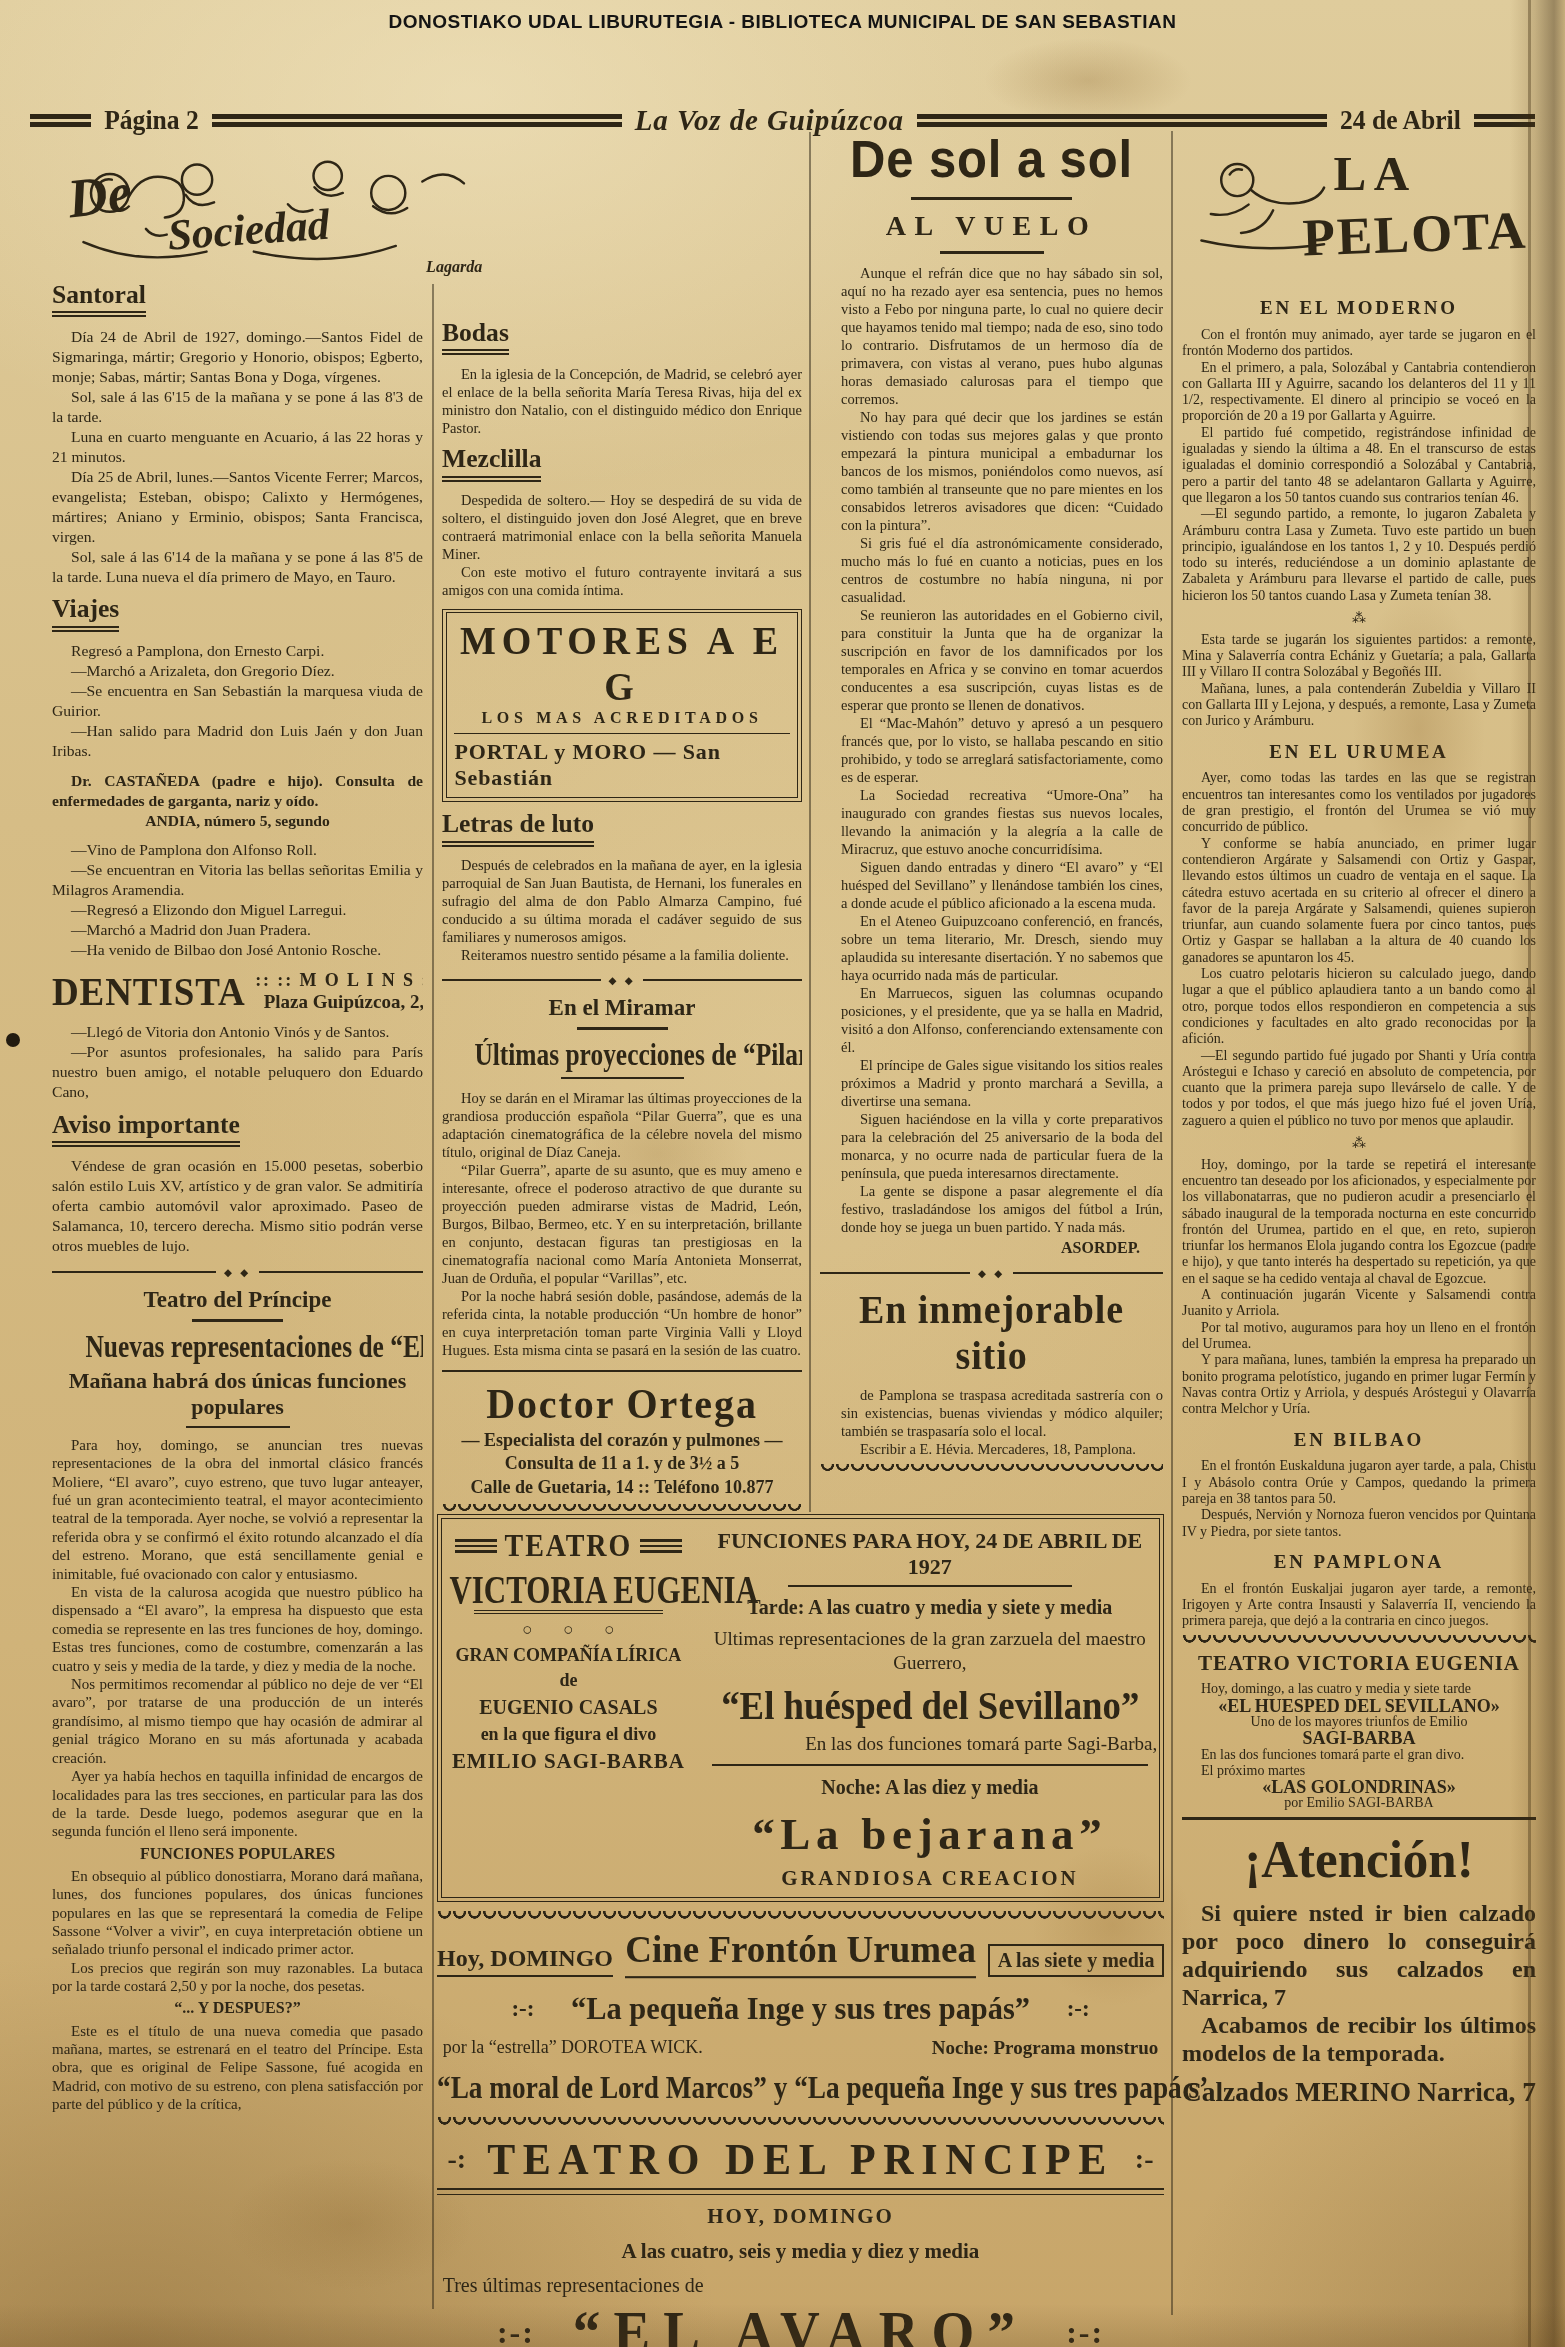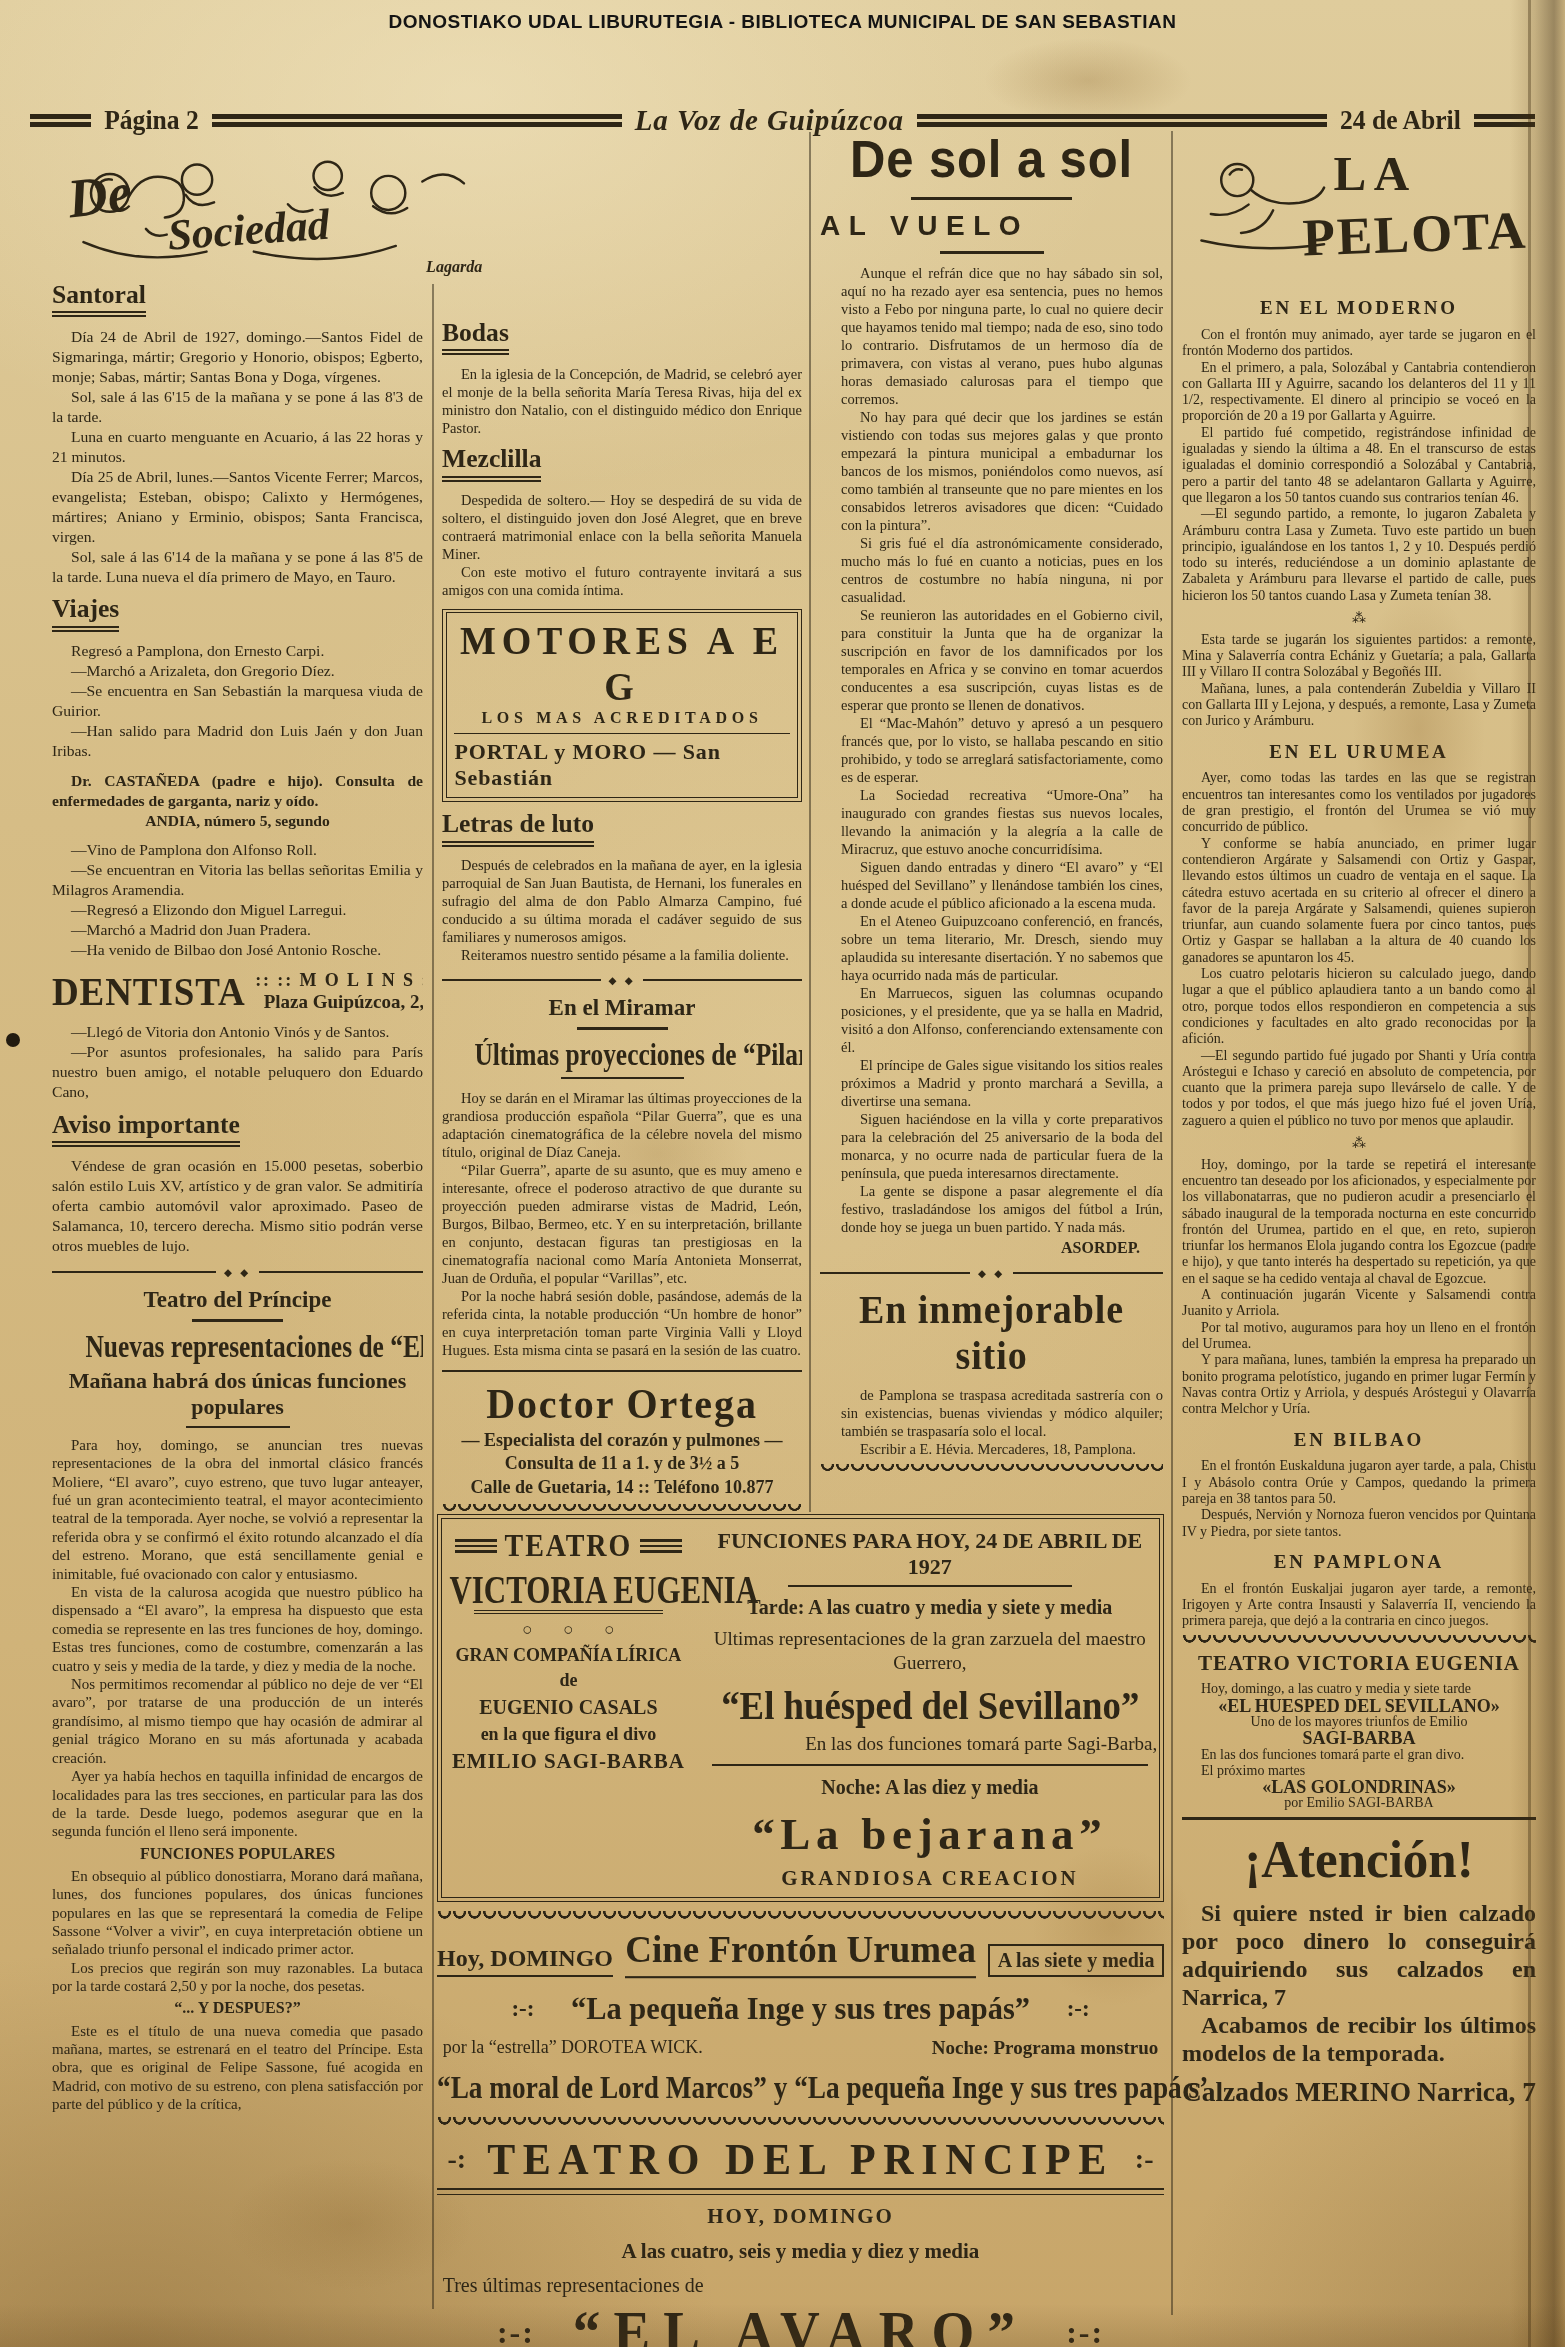--- a/index.html
+++ b/index.html
@@ -81,21 +81,21 @@
   .motores .l3{text-align:left;font-weight:700;font-size:22px;letter-spacing:0.9px;margin-top:5.7px;border-top:1.9px solid #2e2616;padding-top:5.7px;}
 
   .ortega{border-top:2.8px solid #2e2616;padding-top:7.6px;margin-top:11.4px;}
   .ortega .t{text-align:center;font-weight:800;font-size:40px;letter-spacing:1.9px;transform:scaleY(1.05);}
   .ortega .l{text-align:center;font-weight:700;font-size:18px;margin-top:2.8px;}
 
   
   .sol-title{text-align:center;font-family:"Liberation Sans",sans-serif;font-weight:700;font-size:49px;letter-spacing:0.9px;transform:scaleY(1.05);}
   .trule{width:161px;height:3.8px;background:#2e2616;margin:9.5px auto;}
   .trule.small{width:104px;height:2.8px;}
-  .vuelo{text-align:left;font-family:Liberation Sans, sans-serif;font-weight:700;font-size:28px;letter-spacing:8.5px;}
+  .vuelo{text-align:center;font-family:Liberation Serif, serif;font-weight:700;font-size:28px;letter-spacing:8.5px;}
   .signature{text-align:right;font-weight:700;font-size:16px;padding-right:23px;margin-top:3.8px;text-indent:0;}
   .sitio-h{text-align:center;font-weight:800;font-size:38px;letter-spacing:0.9px;margin:7.6px 0 9.5px;text-indent:0;transform:scaleY(1.05);}
 
   
   .sub4{text-align:center;font-weight:700;font-size:19px;letter-spacing:2.8px;margin:11.4px 0 7.6px;text-indent:0;}
   .vict4 .h{text-align:center;font-weight:700;font-size:21px;letter-spacing:0.9px;margin:5.7px 0;text-indent:0;}
   .vict4 .c{text-align:center;text-indent:0;}
   .vict4 .cb{text-align:center;text-indent:0;font-weight:700;font-size:18px;}
   .atn-h{text-align:center;font-weight:800;font-size:51px;margin:9.5px 0 11.4px;text-indent:0;transform:scaleY(1.05);}
   .atn p{font-size:24px;line-height:28px;font-weight:600;}
@@ -247,21 +247,21 @@
       <p class="centerb" style="font-size:16px;margin:3.8px 0;">FUNCIONES POPULARES</p>
       <p>En obsequio al público donostiarra, Morano dará mañana, lunes, dos funciones populares, dos únicas funciones populares en las que se representará la comedia de Felipe Sassone “Volver a vivir”, en cuya interpretación obtiene un señalado triunfo personal el indicado primer actor.</p>
       <p>Los precios que regirán son muy razonables. La butaca por la tarde costará 2,50 y por la noche, dos pesetas.</p>
       <p class="centerb" style="font-size:16px;margin:3.8px 0;">“... Y DESPUES?”</p>
       <p>Este es el título de una nueva comedia que pasado mañana, martes, se estrenará en el teatro del Príncipe. Esta obra, que es original de Felipe Sassone, fué acogida en Madrid, con motivo de su estreno, con plena satisfacción por parte del público y de la crítica,</p>
     </div>
   </div>
 
   <div id="col2" class="colflow b2" style="left:442px;top:316px;width:360px;height:1198px;">
     <div class="sec"><span>Bodas</span></div>
-    <p>En la iglesia de la Concepción, de Madrid, se celebró ayer el monje de la bella señorita María Teresa Rivas, hija del ex ministro don Natalio, con el distinguido médico don Enrique Pastor.</p>
+    <p>En la iglesia de la Concepción, de Madrid, se celebró ayer el enlace de la bella señorita María Teresa Rivas, hija del ex ministro don Natalio, con el distinguido médico don Enrique Pastor.</p>
     <div class="gap6"></div>
     <div class="sec"><span>Mezclilla</span></div>
     <p>Despedida de soltero.— Hoy se despedirá de su vida de soltero, el distinguido joven don José Alegret, que en breve contraerá matrimonial enlace con la bella señorita Manuela Miner.</p>
     <p>Con este motivo el futuro contrayente invitará a sus amigos con una comida íntima.</p>
     <div class="dbox motores">
       <div class="l1">MOTORES A E G</div>
       <div class="l2">LOS MAS ACREDITADOS</div>
       <div class="l3">PORTAL y MORO — San Sebastián</div>
     </div>
     <div class="sec"><span>Letras de luto</span></div>

